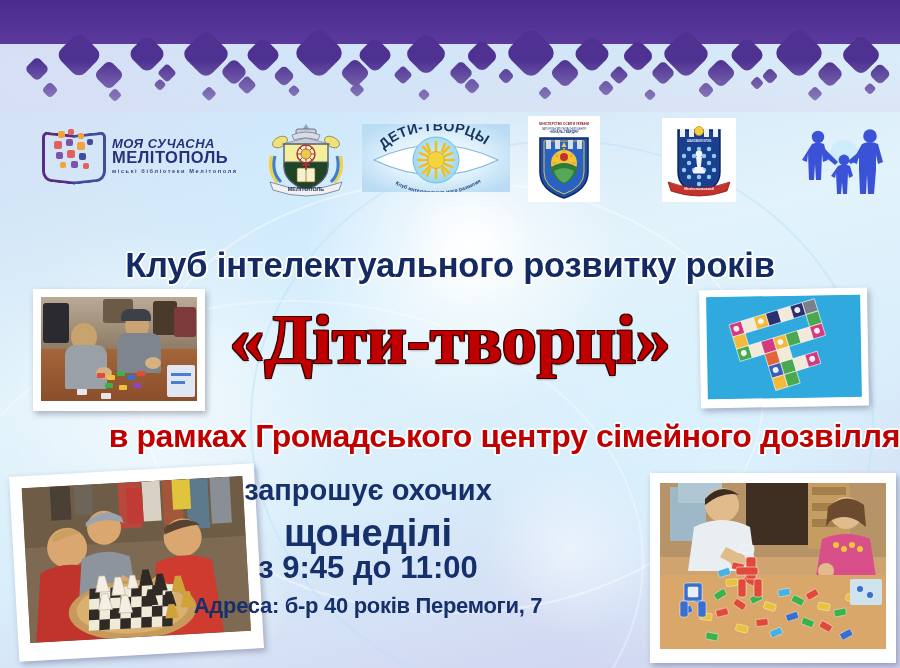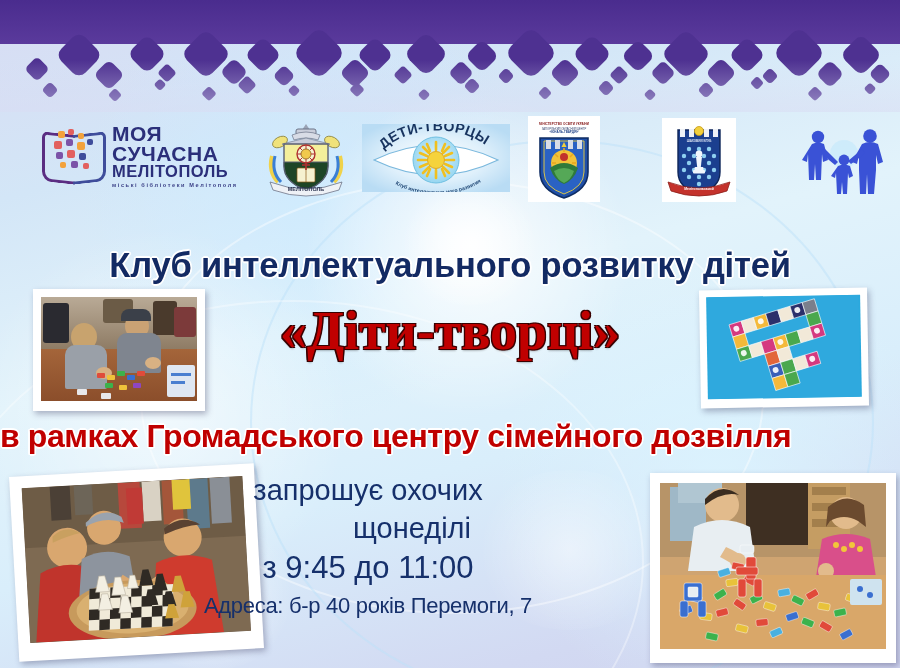--- a/index.html
+++ b/index.html
@@ -32,21 +32,21 @@
   .logo{position:absolute;}
 
   
   #logo1{left:42px;top:12px;width:215px;height:72px;display:flex;align-items:center;gap:6px;}
   .book{position:relative;width:64px;height:54px;flex:none;}
   .book .page{position:absolute;bottom:0;width:30px;height:44px;border:3px solid;border-radius:2px;}
   .book .pl{left:0;border-color:#5b2d82;border-right:none;border-radius:6px 0 0 10px;transform:skewY(6deg);}
   .book .pr{right:0;border-color:#3f4d9b;border-left:none;border-radius:0 6px 10px 0;transform:skewY(-6deg);}
   .book .sq{position:absolute;border-radius:2px;}
   .lg1txt{line-height:.96;}
-  .lg1txt .l1{font-size:21px;font-weight:bold;color:#2b2f7a;letter-spacing:.5px;}
+  .lg1txt .l1{font-size:13px;font-weight:bold;color:#2b2f7a;letter-spacing:.5px;font-style:italic;}
   .lg1txt .l2{font-size:16.5px;font-weight:bold;color:#2b2f7a;letter-spacing:.5px;}
   .lg1txt .l3{font-size:5.6px;font-weight:bold;color:#3a3f86;letter-spacing:1.6px;margin-top:3px;}
 
   
   #logo2{left:262px;top:10px;width:88px;height:80px;}
   
   #logo3{left:362px;top:16px;width:148px;height:68px;background:#eef6fd;}
   
   #logo4{left:528px;top:8px;width:72px;height:86px;background:#fff;}
   
@@ -58,38 +58,38 @@
   #h1{
     position:absolute;left:0;top:246px;width:900px;text-align:center;
     font-size:34.5px;font-weight:bold;color:#132a63;letter-spacing:-.2px;
     text-shadow:
       -1.4px -1.4px 0 #fff, 1.4px -1.4px 0 #fff, -1.4px 1.4px 0 #fff, 1.4px 1.4px 0 #fff,
       0 -1.6px 0 #fff, 0 1.6px 0 #fff, -1.6px 0 0 #fff, 1.6px 0 0 #fff;
   }
   #h2{
     position:absolute;left:0;top:300px;width:900px;text-align:center;
     font-family:"Liberation Serif", serif;
-    font-size:54px;font-weight:bold;color:#c00000;letter-spacing:0px;
+    font-size:70px;font-weight:bold;color:#c00000;letter-spacing:0px;
     text-shadow:
       -1.3px -1.3px 0 #3a0000, 1.3px -1.3px 0 #3a0000, -1.3px 1.3px 0 #3a0000, 1.3px 1.3px 0 #3a0000,
       0 2px 2px rgba(0,0,0,.25);
   }
   #h3{
-    position:absolute;left:0;top:418px;width:900px;text-align:left;
+    position:absolute;left:0;top:418px;width:900px;text-align:right;
     font-size:32px;font-weight:bold;color:#c00000;letter-spacing:-.4px;
     text-shadow:
       -1.4px -1.4px 0 #fff, 1.4px -1.4px 0 #fff, -1.4px 1.4px 0 #fff, 1.4px 1.4px 0 #fff,
       0 -1.6px 0 #fff, 0 1.6px 0 #fff, -1.6px 0 0 #fff, 1.6px 0 0 #fff;
   }
   .body-line{
     position:absolute;width:736px;left:0;text-align:center;
-    font-weight:normal;color:#16306b;
+    font-weight:bold;color:#16306b;
   }
   #l1{top:474px;font-size:29px;}
-  #l2{top:512px;font-size:29px;padding-left:44px;}
+  #l2{top:512px;font-size:38px;}
   #l3{top:550px;font-size:31px;}
   #l4{top:593px;font-size:22px;letter-spacing:-.3px;}
   #l5{top:626px;font-size:22px;letter-spacing:-.3px;}
 
   
   .photo{position:absolute;background:#fff;box-shadow:2px 3px 6px rgba(60,60,100,.38);}
   .photo .inner{position:absolute;overflow:hidden;background:#7d6a55;}
   #ph1{left:33px;top:289px;width:172px;height:122px;}
   #ph1 .inner{left:8px;top:8px;right:8px;bottom:10px;}
   #ph2{left:700px;top:289px;width:168px;height:118px;transform:rotate(-1deg);}
@@ -609,21 +609,21 @@
           <rect x="20" y="118" width="8" height="16" rx="2" fill="#3a6fd0"></rect>
           <rect x="38" y="118" width="8" height="16" rx="2" fill="#3a6fd0"></rect>
         </g>
         <rect x="190" y="96" width="32" height="26" rx="2" fill="#cfe3ef"></rect>
         <circle cx="200" cy="106" r="3" fill="#3a6fd0"></circle>
         <circle cx="210" cy="112" r="3" fill="#3a6fd0"></circle>
       </svg>
     </div>
   </div>
 
-  <div id="h1">Клуб интеллектуального розвитку дітей</div>
+  <div id="h1">Клуб інтелектуального розвитку років</div>
   <div id="h2">«Діти-творці»</div>
   <div id="h3">в рамках Громадського центру сімейного дозвілля</div>
   <div class="body-line" id="l1">запрошує охочих</div>
   <div class="body-line" id="l2">щонеділі</div>
   <div class="body-line" id="l3">з 9:45 до 11:00</div>
   <div class="body-line" id="l4">Адреса: б-р 40 років Перемоги, 7</div>
 
 </div>
 
 </body></html>

